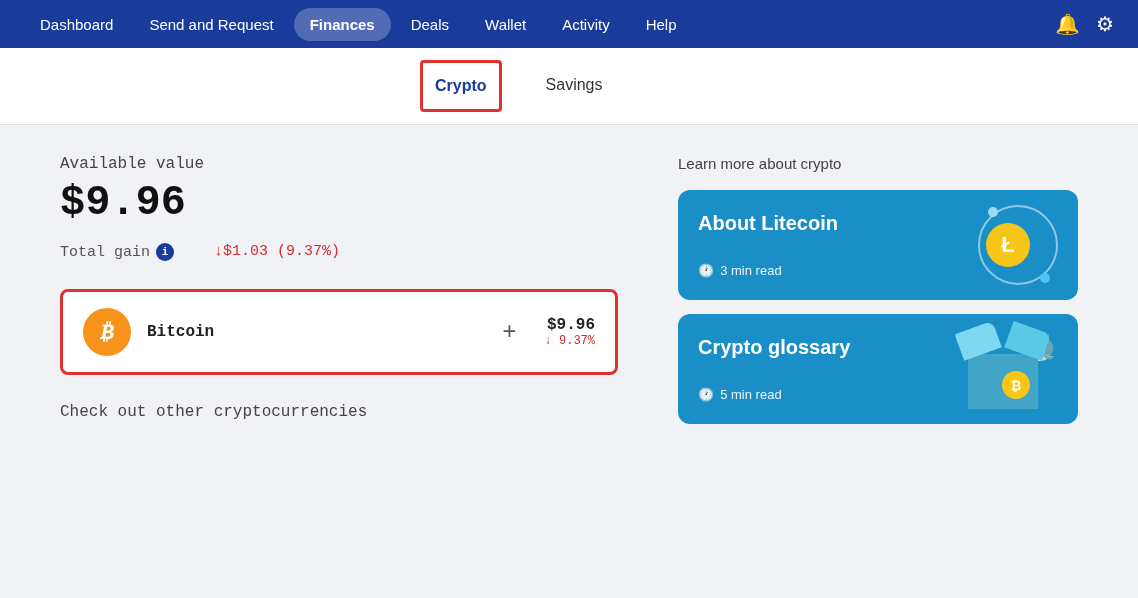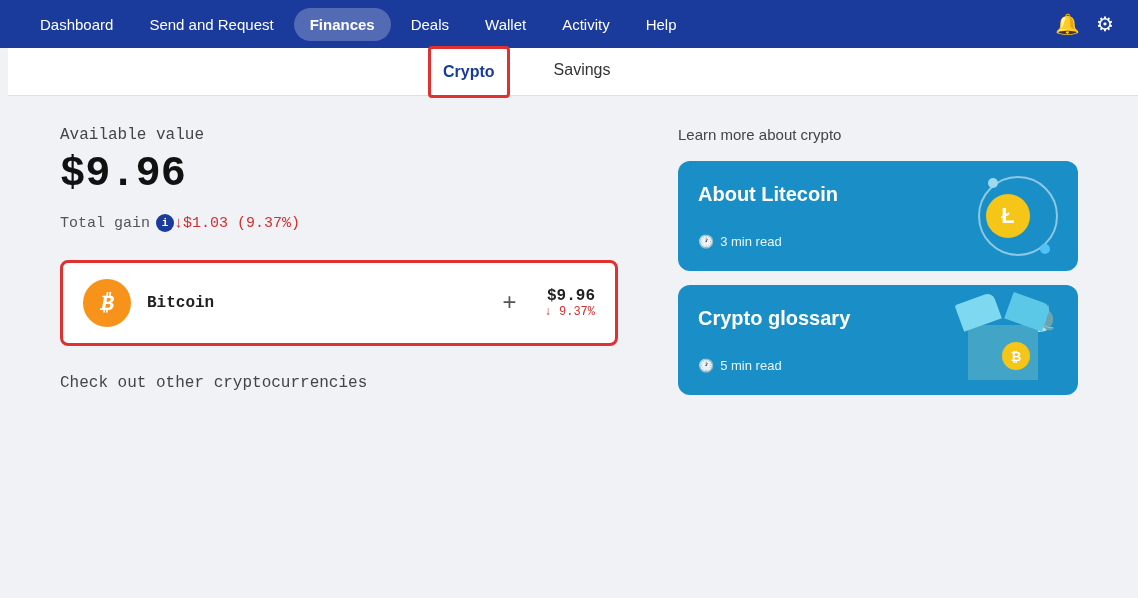--- a/index.html
+++ b/index.html
@@ -40,23 +40,22 @@
       border: none;
     }
 
     
     .tabs-bar {
       background: #fff;
       display: flex;
       align-items: center;
       padding: 0 420px;
       border-bottom: 1px solid #e0e0e0;
-      height: 48px;
+      height: 77px;
       gap: 32px;
-      margin-left: 8px;
     }
     .tab-item {
       font-size: 16px;
       color: #333;
       cursor: pointer;
       padding: 24px 12px;
       border-bottom: 3px solid transparent;
     }
     .tab-item.active {
       color: #1a3a9c;
@@ -86,21 +85,22 @@
       margin-bottom: 6px;
     }
     .available-value {
       font-size: 42px;
       font-weight: bold;
       color: #111;
       margin-bottom: 16px;
     }
     .total-gain-row {
       display: flex;
-      align-items: flex-end;
+      align-items: flex-start;
+      gap: 40px;
       margin-bottom: 28px;
     }
     .total-gain-label {
       font-size: 15px;
       color: #555;
       display: flex;
       align-items: center;
       gap: 6px;
     }
     .info-icon {

